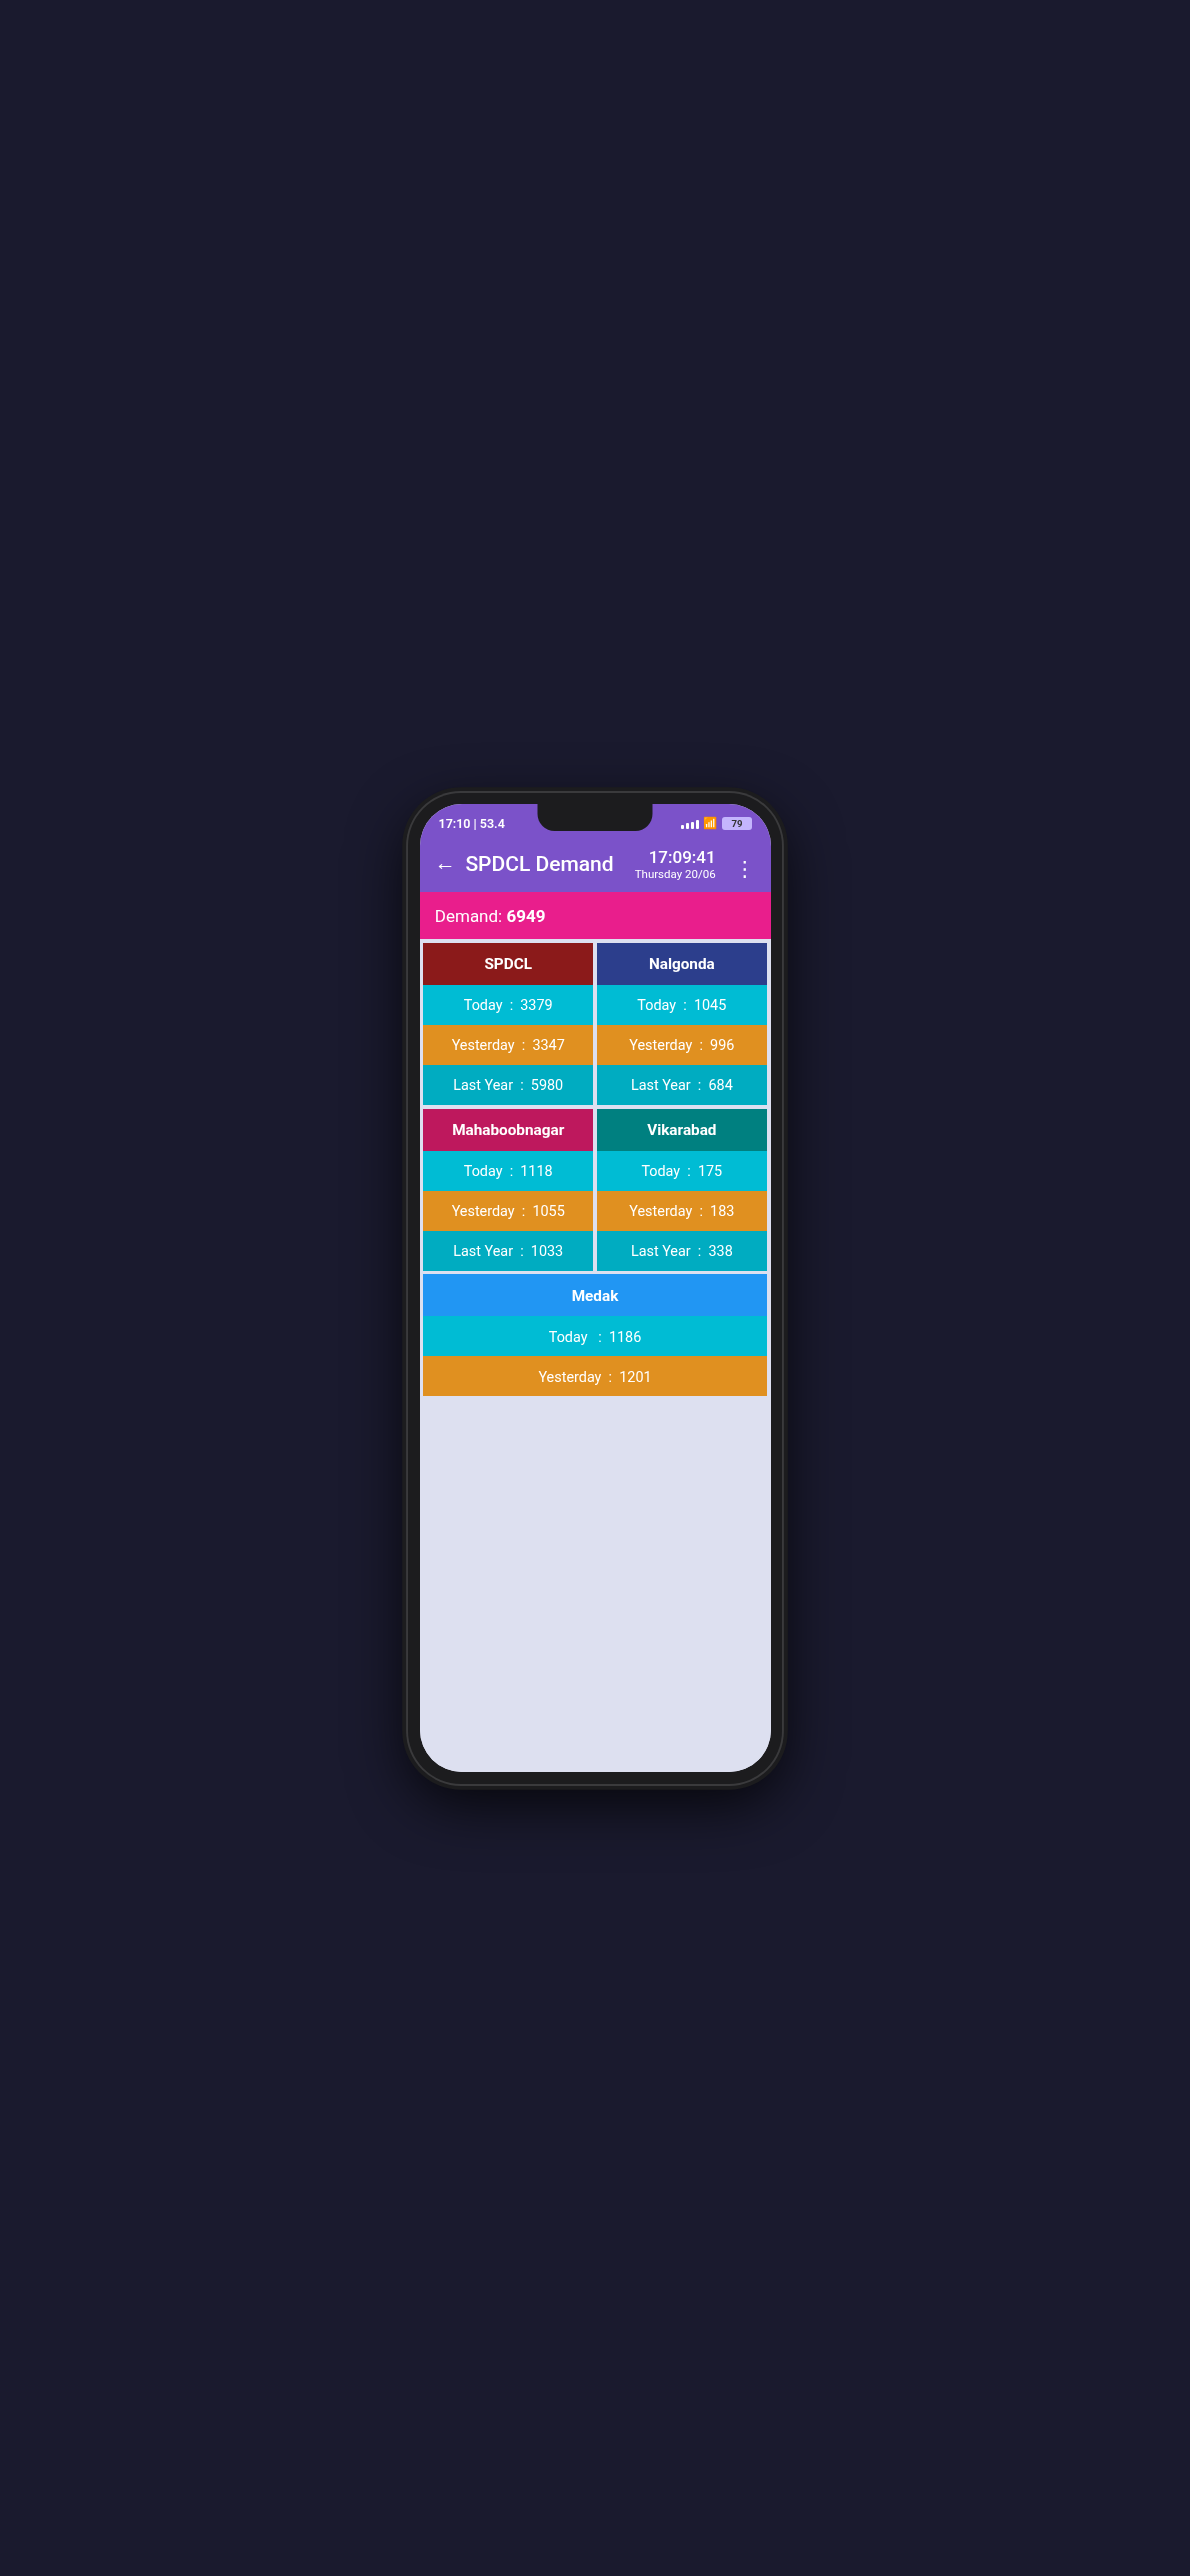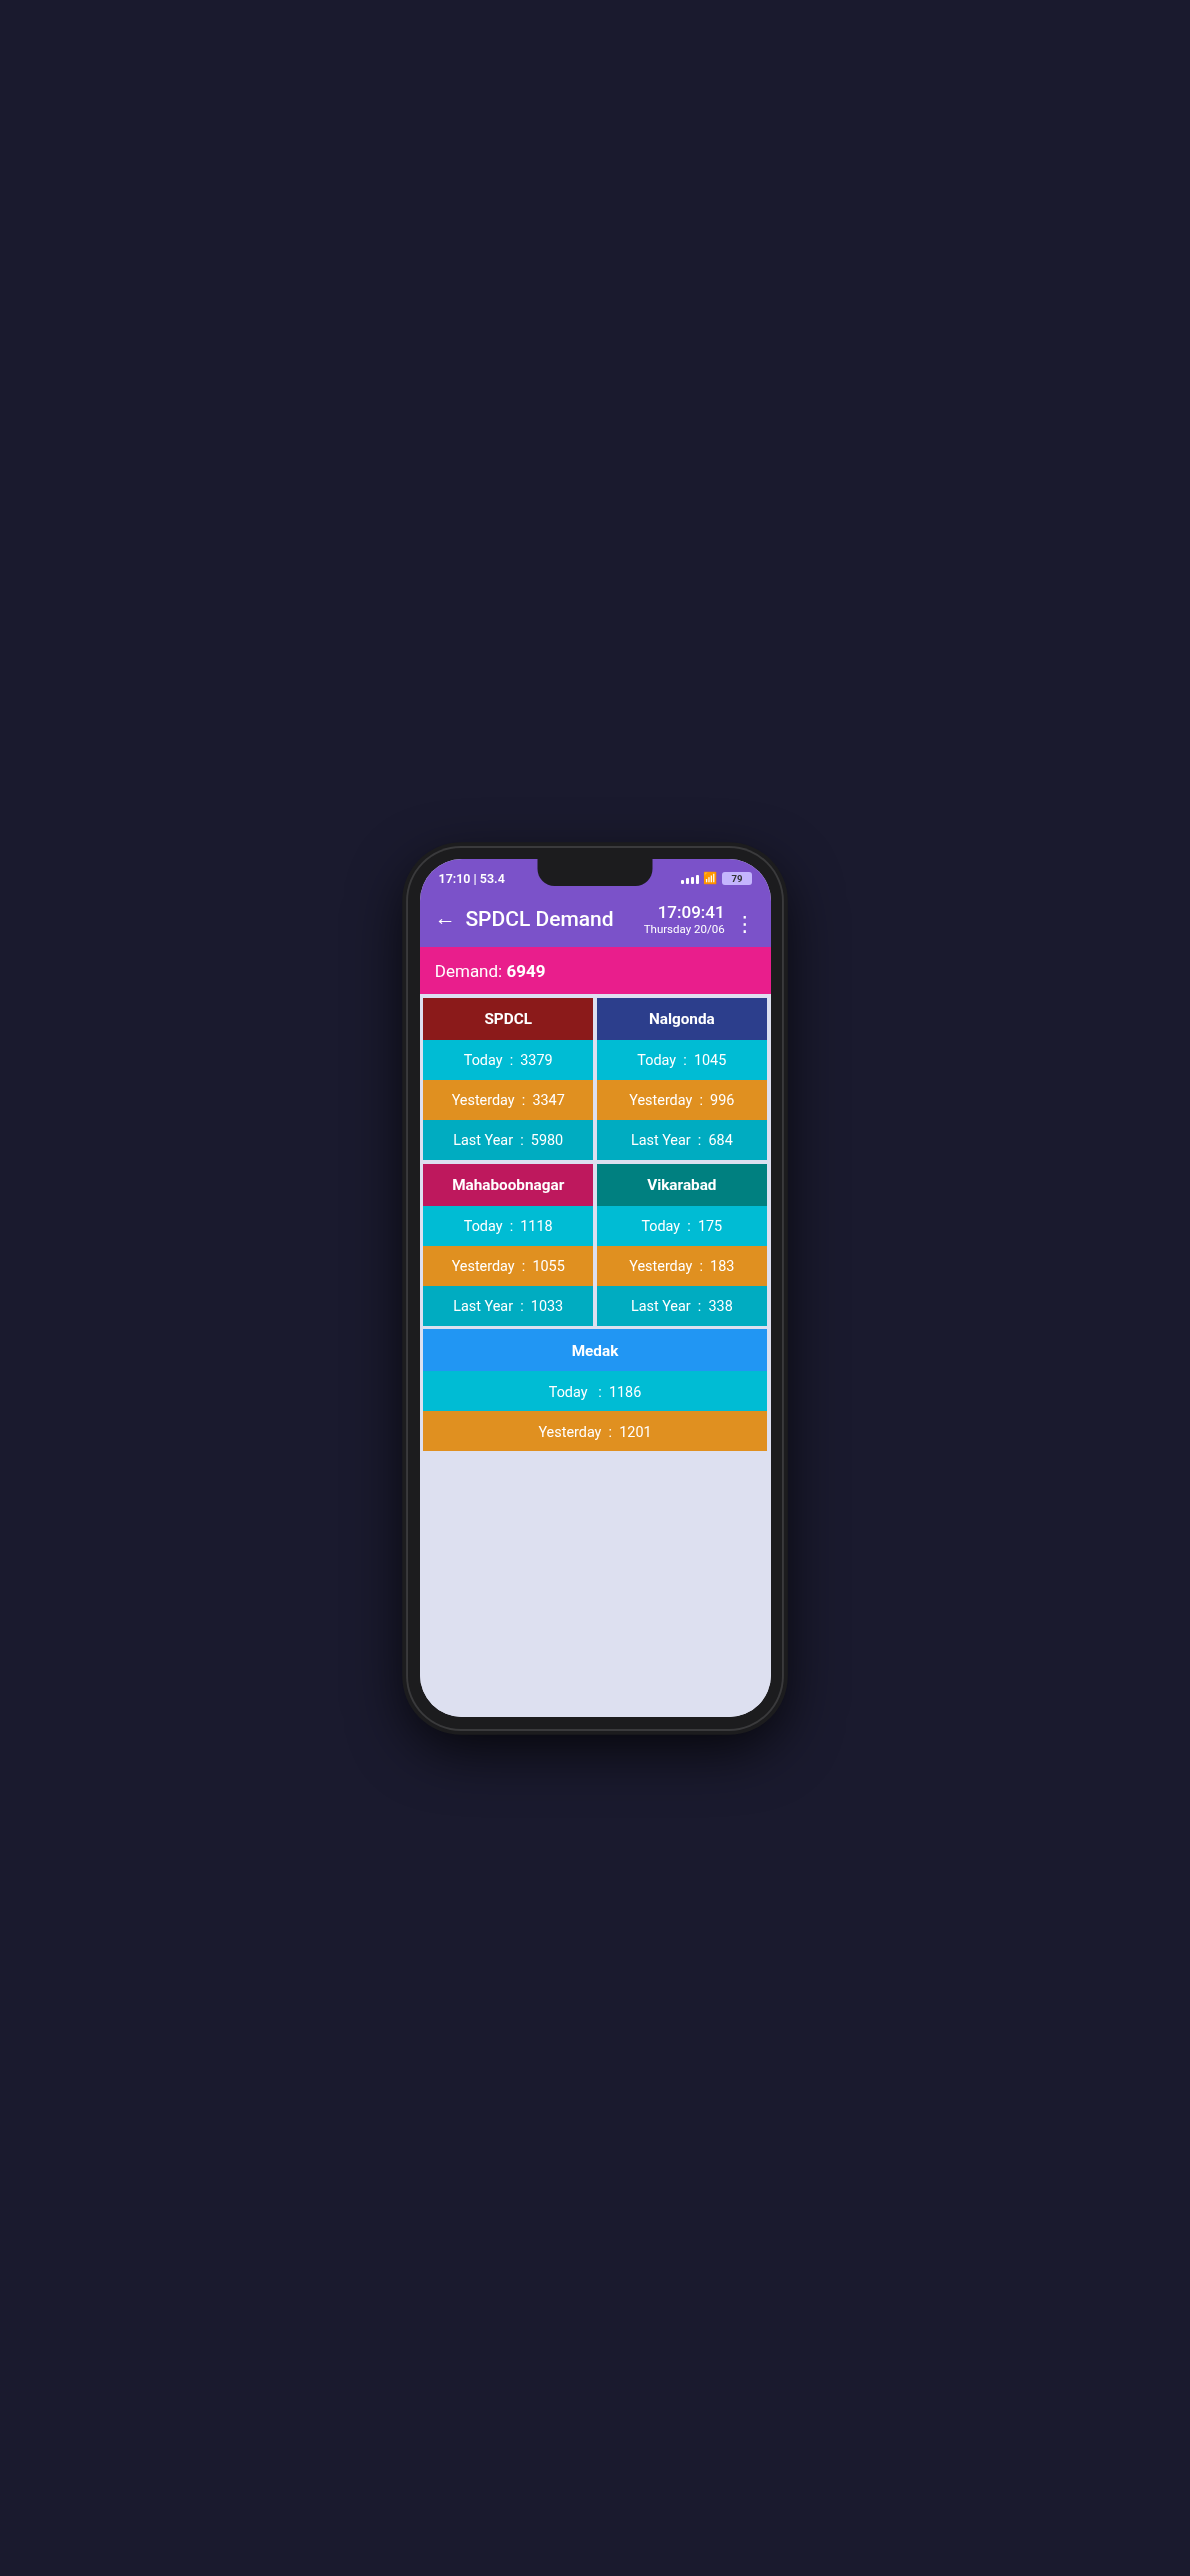--- a/index.html
+++ b/index.html
@@ -9,21 +9,21 @@
       background: #1a1a2e;
       display: flex;
       justify-content: center;
       align-items: center;
       min-height: 100vh;
       font-family: 'Roboto', Arial, sans-serif;
     }
 
     .phone-frame {
       width: 374px;
-      height: 881px;
+      height: 991px;
       background: #1c1c1e;
       border-radius: 53px;
       padding: 11.5px;
       box-shadow:
         0 0 0 1.9px #3a3a3c,
         0 0 0 5.8px #1c1c1e,
         0 19px 58px rgba(0,0,0,0.8);
       position: relative;
       overflow: hidden;
     }
@@ -150,21 +150,21 @@
     .more-btn {
       color: white;
       font-size: 21px;
       cursor: pointer;
       margin-left: 9.6px;
     }
 
     .app-bar-right-wrapper {
       display: flex;
       align-items: flex-end;
-      gap: 0;
+      gap: 9px;
     }
 
     
     .content {
       flex: 1;
       overflow-y: auto;
       background: #dde0f0;
     }
 
     

